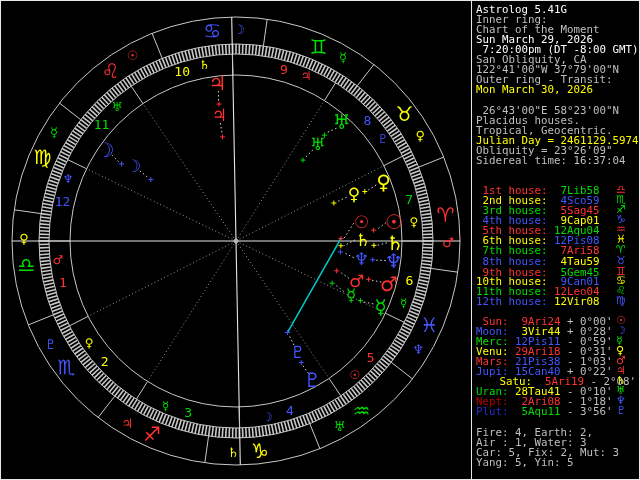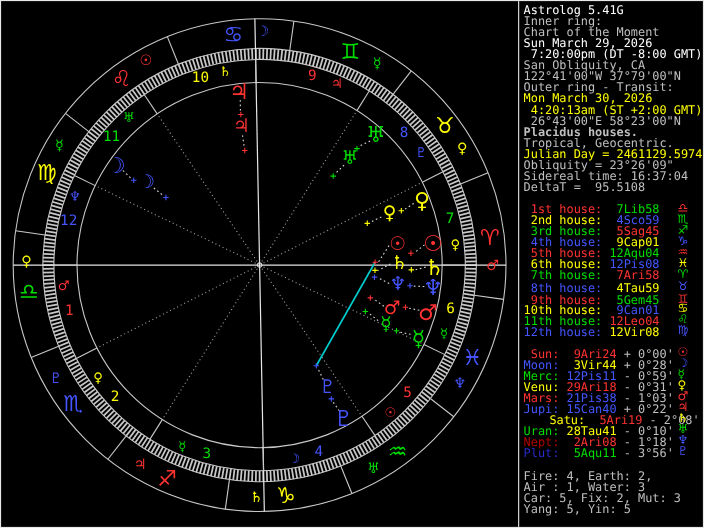--- a/index.html
+++ b/index.html
@@ -533,28 +533,26 @@
   <div id="sidebar">
       <div class="ln" style="top: 4px;"><span style="color: rgb(255, 255, 255); margin-top: 24px;">Astrolog 5.41G</span></div>
       <div class="ln" style="top: 14.06px;"><span style="color: rgb(191, 191, 191);">Inner ring:</span></div>
       <div class="ln" style="top: 24.12px;"><span style="color: rgb(191, 191, 191);">Chart of the Moment</span></div>
       <div class="ln" style="top: 34.18px;"><span style="color: rgb(255, 255, 255);">Sun March 29, 2026</span></div>
       <div class="ln" style="top: 44.24px;"><span style="color: rgb(255, 255, 255);"> 7:20:00pm (DT -8:00 GMT)</span></div>
       <div class="ln" style="top: 54.3px;"><span style="color: rgb(191, 191, 191);">San Obliquity, CA</span></div>
       <div class="ln" style="top: 64.36px;"><span style="color: rgb(191, 191, 191);">122°41'00"W 37°79'00"N</span></div>
       <div class="ln" style="top: 74.42px;"><span style="color: rgb(191, 191, 191); text-align: center;">Outer ring - Transit:</span></div>
       <div class="ln" style="top: 84.48px;"><span style="color: rgb(255, 255, 0);">Mon March 30, 2026</span></div>
-      <div class="ln" style="top: 94.54px;"><span style="color: rgb(255, 255, 0);"> 4:20:13am (ST +2:00 GMT)</span></div>
       <div class="ln" style="top: 104.6px;"><span style="color: rgb(191, 191, 191);"> 26°43'00"E 58°23'00"N</span></div>
-      <div class="ln" style="top: 114.66px;"><span style="color: rgb(191, 191, 191); font-weight: bold;">Placidus houses.</span></div>
+      <div class="ln" style="top: 114.66px;"><span style="color: rgb(191, 191, 191);">Placidus houses.</span></div>
       <div class="ln" style="top: 124.72px;"><span style="color: rgb(191, 191, 191);">Tropical, Geocentric.</span></div>
       <div class="ln" style="top: 134.78px;"><span style="color: rgb(255, 255, 0);">Julian Day = 2461129.5974</span></div>
       <div class="ln" style="top: 144.84px;"><span style="color: rgb(191, 191, 191);">Obliquity = 23°26'09"</span></div>
       <div class="ln" style="top: 154.9px;"><span style="color: rgb(191, 191, 191);">Sidereal time: 16:37:04</span></div>
-      <div class="ln" style="top: 164.96px;"><span style="color: rgb(191, 191, 191);">DeltaT =  95.5108</span></div>
       <div class="ln" style="top: 175.02px;"></div>
       <div class="ln" style="top: 185.08px;"><span style="color: rgb(255, 50, 50);"> 1st house:</span><span style="color: rgb(0, 221, 0);">  7Lib58</span><span class="gly" style="color: rgb(255, 50, 50);">♎</span></div>
       <div class="ln" style="top: 195.14px;"><span style="color: rgb(255, 255, 0);"> 2nd house:</span><span style="color: rgb(68, 85, 255);">  4Sco59</span><span class="gly" style="color: rgb(0, 221, 0);">♏</span></div>
       <div class="ln" style="top: 205.2px;"><span style="color: rgb(0, 221, 0);"> 3rd house:</span><span style="color: rgb(255, 50, 50);">  5Sag45</span><span class="gly" style="color: rgb(0, 221, 0);">♐</span></div>
       <div class="ln" style="top: 215.26px;"><span style="color: rgb(68, 85, 255);"> 4th house:</span><span style="color: rgb(255, 255, 0);">  9Cap01</span><span class="gly" style="color: rgb(68, 85, 255);">♑</span></div>
       <div class="ln" style="top: 225.32px;"><span style="color: rgb(255, 50, 50);"> 5th house:</span><span style="color: rgb(0, 221, 0);"> 12Aqu04</span><span class="gly" style="color: rgb(255, 50, 50);">♒</span></div>
       <div class="ln" style="top: 235.38px;"><span style="color: rgb(255, 255, 0);"> 6th house:</span><span style="color: rgb(68, 85, 255);"> 12Pis08</span><span class="gly" style="color: rgb(255, 255, 0);">♓</span></div>
       <div class="ln" style="top: 245.44px;"><span style="color: rgb(0, 221, 0);"> 7th house:</span><span style="color: rgb(255, 50, 50);">  7Ari58</span><span class="gly" style="color: rgb(0, 221, 0);">♈</span></div>
       <div class="ln" style="top: 255.5px;"><span style="color: rgb(68, 85, 255);"> 8th house:</span><span style="color: rgb(255, 255, 0);">  4Tau59</span><span class="gly" style="color: rgb(68, 85, 255);">♉</span></div>
       <div class="ln" style="top: 267px;"><span style="color: rgb(255, 50, 50);"> 9th house:</span><span style="color: rgb(0, 221, 0);">  5Gem45</span><span class="gly" style="color: rgb(255, 50, 50);">♊</span></div>

